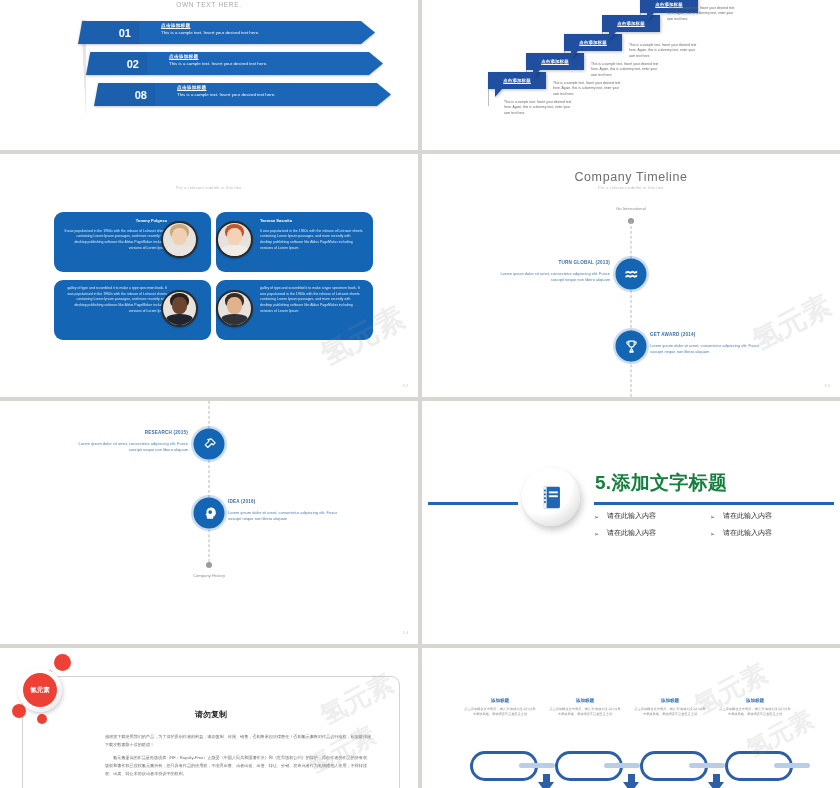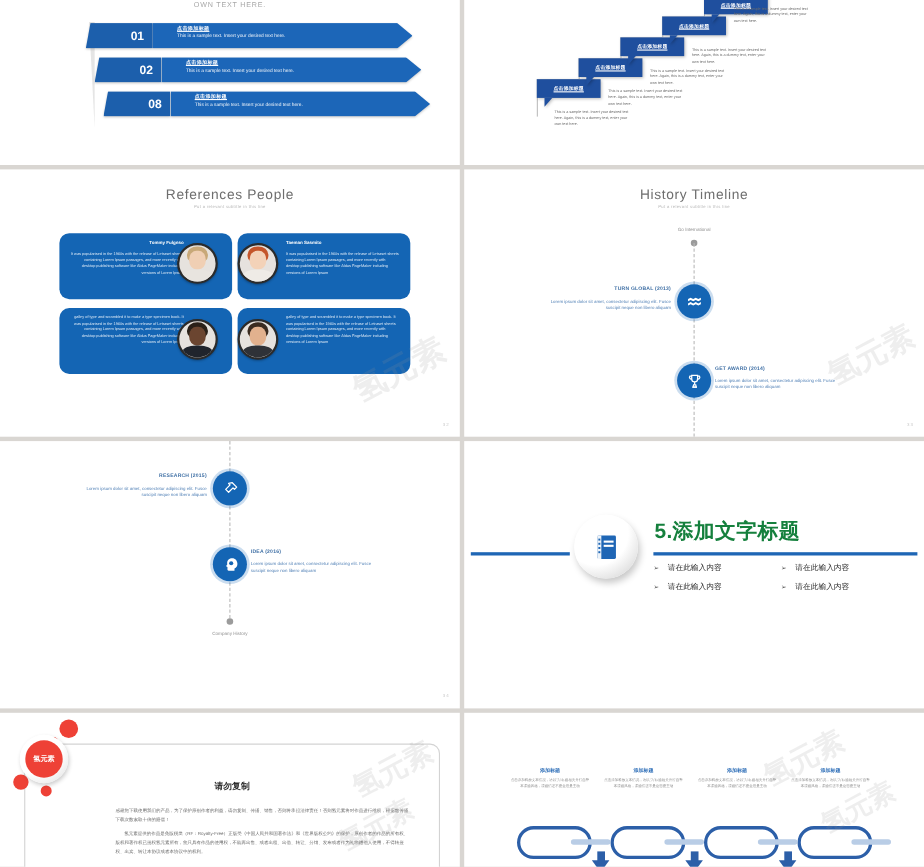--- a/index.html
+++ b/index.html
@@ -276,21 +276,20 @@
     <div class="bub-txt" style="left:207px; top:43px;">This is a sample text. Insert your desired text here. Again, this is a dummy text, enter your own text here.</div>
 
     <div class="bub" style="left:218px; top:-4px;">
       <div class="bub-box">点击添加标题</div>
       <div class="bub-tail"></div>
     </div>
     <div class="bub-txt" style="left:245px; top:6px;">This is a sample text. Insert your desired text here. Again, this is a dummy text, enter your own text here.</div>
   </div>
 
   <div class="slide">
-    <div class="sl-title">References  People</div>
     <div class="sl-sub">Put a relevant subtitle in this line</div>
 
     <div class="rp-card left" style="left:54px;  top:58px;">
       <div class="rp-name">Tommy Fulgnso</div>
       <div>It was popularised in the 1960s with the release of Letraset sheets containing Lorem Ipsum passages, and more recently with desktop publishing software like Aldus PageMaker including versions of Lorem Ipsum</div>
     </div>
     <div class="rp-ava" style="left:161px; top:67px;">
       <div class="face">
         <div class="f-hair" style="background:#c8a878;"></div>
         <div class="f-skin" style="background:#f0cfb4;"></div>
@@ -335,21 +334,21 @@
         <div class="f-body" style="background:#2f3238;"></div>
       </div>
     </div>
 
     <div class="pnum">3
 2</div>
     <div class="wm" style="right:10px; bottom:40px; font-size:30px; transform:rotate(-28deg);">氢元素</div>
   </div>
 
   <div class="slide">
-    <div class="sl-title">History Timeline</div>
+    <div class="sl-title">Company Timeline</div>
     <div class="sl-sub">Put a relevant subtitle in this line</div>
 
     <div class="tl-cap" style="top:52px;">Go International</div>
     <div class="tl-dot" style="top:67px;"></div>
     <div class="tl-axis" style="top:67px; height:176px;"></div>
 
     <div class="tl-node" style="top:120px;">
       <svg viewBox="0 0 24 24" fill="#ffffff">
         <path d="M2 7l4-2 4 2 4-2 4 2 4-2v12l-4 2-4-2-4 2-4-2-4 2z" opacity=".0"></path>
         <path d="M3 8l3.5-1.8L10 8l3.5-1.8L17 8l3.5-1.8v3L17 11l-3.5-1.8L10 11 6.5 9.2 3 11z"></path>

